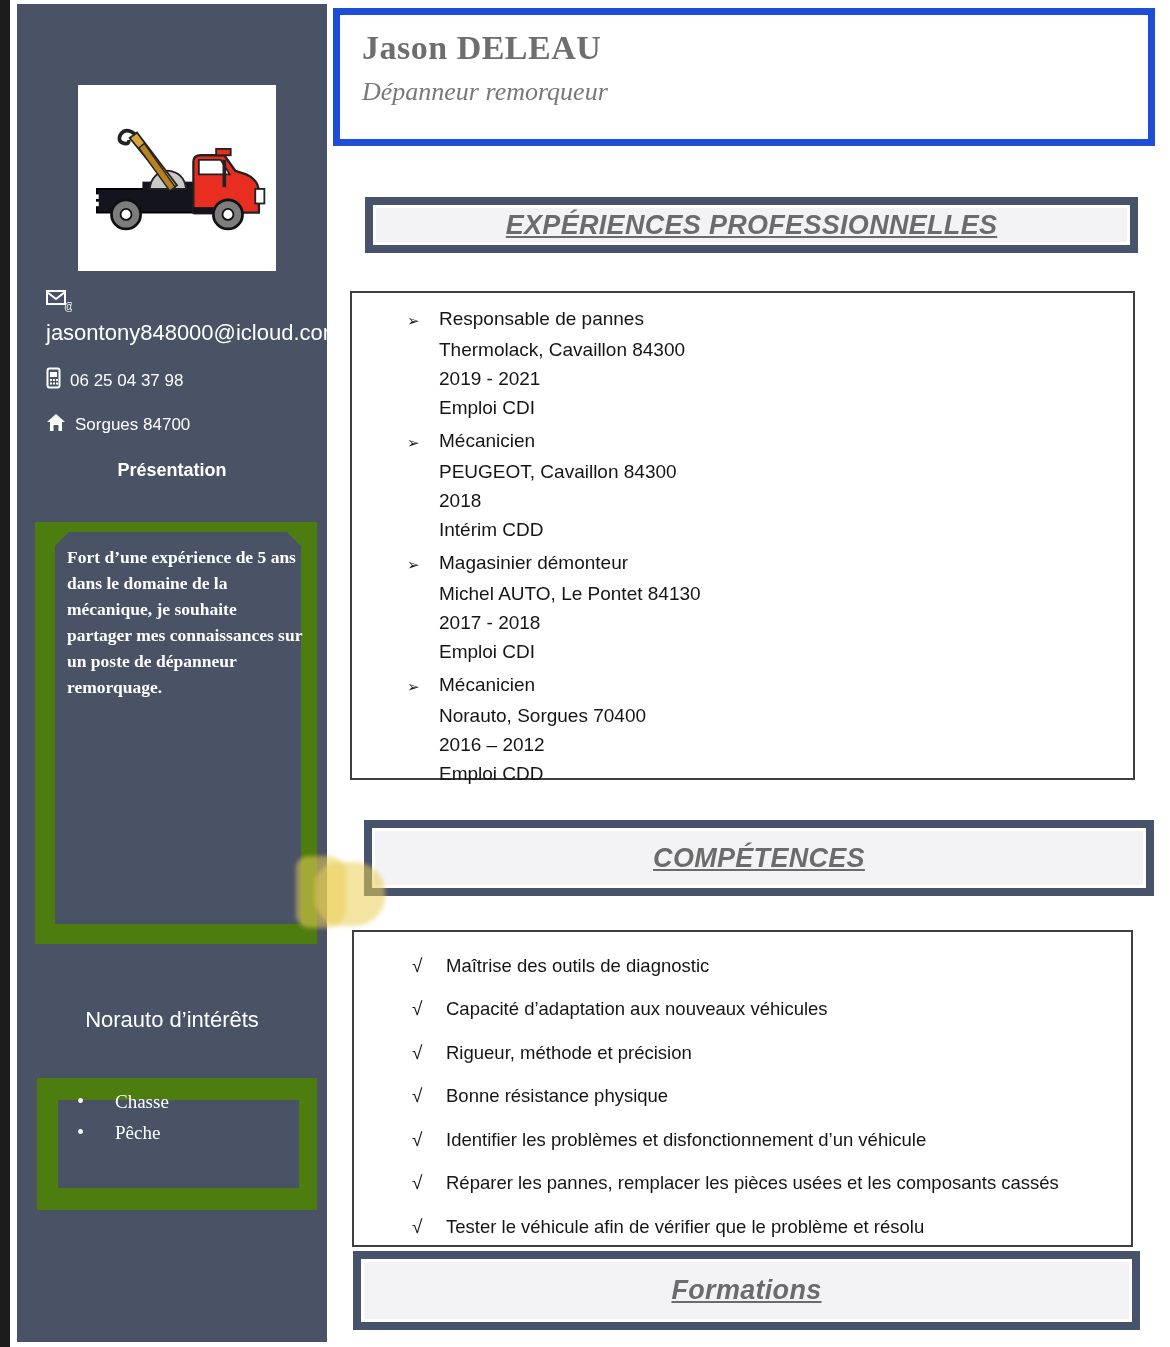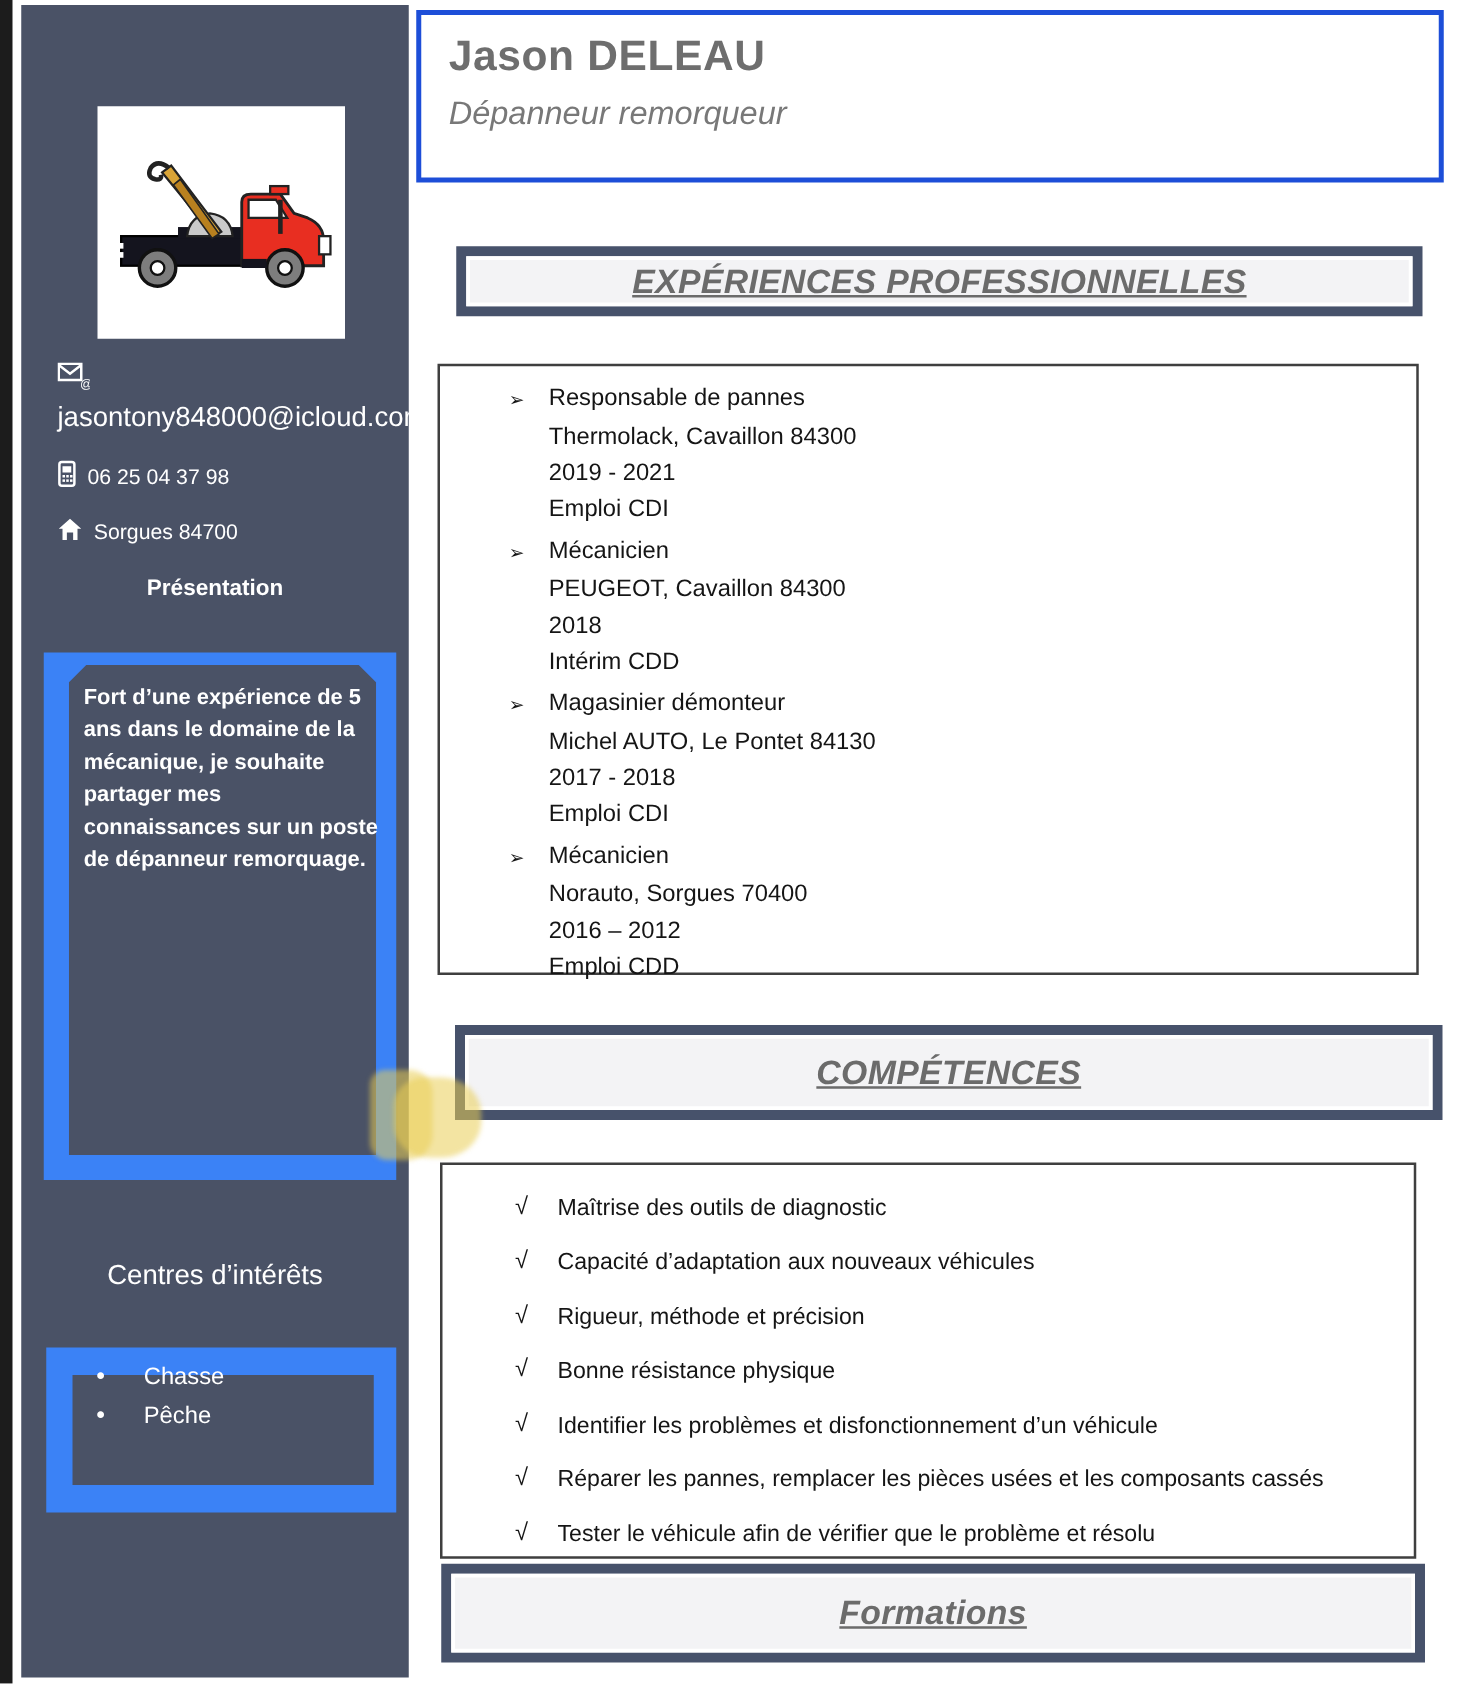--- a/index.html
+++ b/index.html
@@ -15,38 +15,38 @@
   .photo-box { position:absolute; left:61px; top:81px; width:198px; height:186px; background:#ffffff; display:flex; align-items:center; justify-content:center; }
   .contact { position:absolute; left:29px; top:286px; width:270px; color:#ffffff; }
   .contact-row { display:flex; align-items:center; gap:9px; margin-bottom:19px; font-size:17px; }
   .contact-email { display:block; margin-bottom:21px; }
   .contact-email .mail-text { display:block; margin-top:4px; font-size:22px; }
   .side-heading { position:absolute; width:310px; text-align:center; color:#ffffff; }
   .h-presentation { top:456px; left:0; font-size:18px; font-weight:bold; }
   .h-interests { top:1003px; left:0; font-size:22px; font-weight:normal; }
 
   
-  .blue-frame { position:absolute; background:#3b82f6; }
+  .blue-frame { position:absolute; background:#4d7c0f;font-family:Liberation Serif, serif; }
   .frame-presentation { left:18px; top:518px; width:282px; height:422px; }
   .frame-presentation .inner-dark {
     position:absolute; left:20px; top:10px; right:16px; bottom:20px;
     background:#4a5266;
     clip-path:polygon(0 14px, 14px 0, calc(100% - 14px) 0, 100% 14px, 100% 100%, 0 100%);
   }
   .presentation-text { position:absolute; left:32px; top:22px; width:236px; color:#ffffff;
     font-weight:bold; font-size:17.5px; line-height:26px; }
   .frame-interests { left:20px; top:1074px; width:280px; height:132px; }
   .frame-interests .inner-dark { position:absolute; left:21px; top:22px; right:18px; bottom:22px; background:#4a5266; }
   .interest-list { position:absolute; left:34px; top:8px; }
   .interest-row { display:flex; align-items:center; color:#ffffff; font-size:19px; line-height:31px; }
   .interest-row .dot { width:44px; text-align:left; padding-left:6px; font-size:20px; }
 
   
   .name-box { position:absolute; left:333px; top:8px; width:822px; height:138px;
-    border:4px solid #1d4ed8; background:#ffffff; padding:14px 0 0 22px; }
+    border:7px solid #1d4ed8; background:#ffffff; padding:14px 0 0 22px;font-family:Liberation Serif, serif; }
   .person-name { font-size:34px; font-weight:bold; color:#6e6e6e; letter-spacing:0.5px; }
   .person-title { font-size:26px; font-style:italic; color:#787878; margin-top:10px; }
 
   
   .section-header { position:absolute; background:#47526b; padding:8px; }
   .section-header .sh-inner { width:100%; height:100%; background:#f3f3f5; border:3px solid #ffffff;
     display:flex; align-items:center; justify-content:center; }
   .section-title { font-size:27px; font-weight:bold; font-style:italic; text-decoration:underline;
     color:#6b6b6b; letter-spacing:0.3px; }
   .sh-exp  { left:365px; top:197px; width:773px; height:56px; }
@@ -145,21 +145,21 @@
       </div>
     </div>
 
     <div class="side-heading h-presentation">Présentation</div>
 
     <div class="blue-frame frame-presentation">
       <div class="inner-dark"></div>
       <div class="presentation-text">Fort d’une expérience de 5 ans dans le domaine de la mécanique, je souhaite partager mes connaissances sur un poste de dépanneur remorquage.</div>
     </div>
 
-    <div class="side-heading h-interests">Centres d’intérêts</div>
+    <div class="side-heading h-interests">Norauto d’intérêts</div>
 
     <div class="blue-frame frame-interests">
       <div class="inner-dark"></div>
       <div class="interest-list">
           <div class="interest-row">
             <span class="dot">•</span>
             <span>Chasse</span>
           </div>
           <div class="interest-row">
             <span class="dot">•</span>

